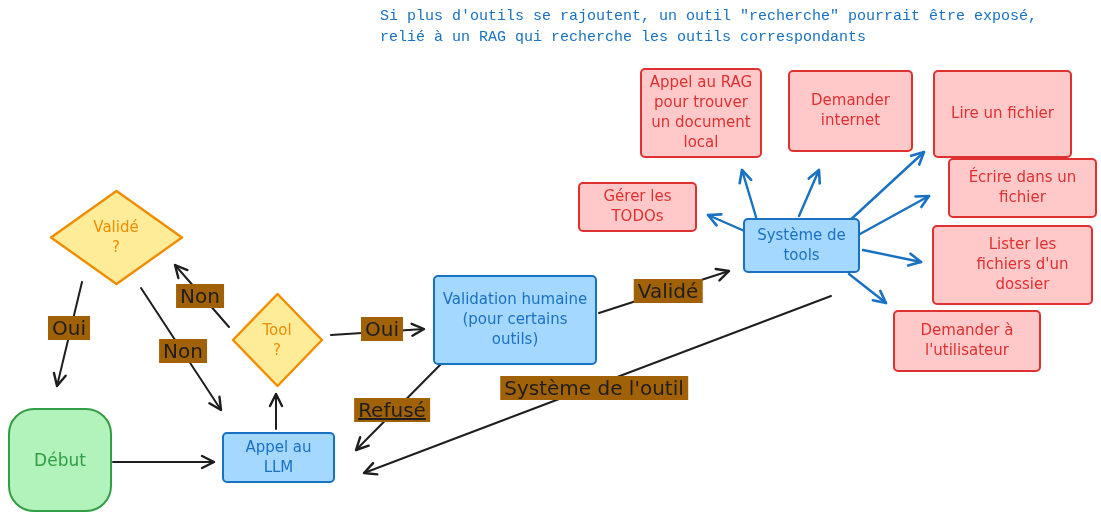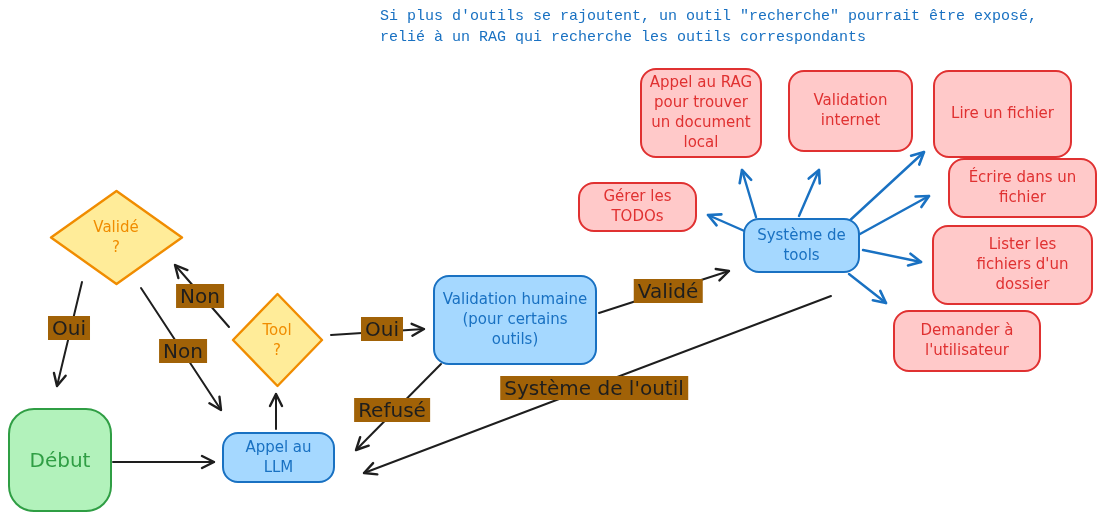--- a/index.html
+++ b/index.html
@@ -1,25 +1,25 @@
 <!DOCTYPE html>
 <html style="--ink: #1e1e1e; --red-stroke: #e03131; --red-fill: #ffc9c9; --blue-stroke: #1971c2; --blue-fill: #a5d8ff; --green-stroke: #2f9e44; --green-fill: #b2f2bb; --orange-stroke: #f08c00; --orange-fill: #ffec99;"><head>
 <meta charset="utf-8">
 <style>
   html,body{margin:0;padding:0;background:#ffffff;}
   body{font-family:"DejaVu Sans","Liberation Sans",sans-serif;}
   #canvas{position:relative;width:1101px;height:523px;background:#ffffff;overflow:hidden;}
   #arrows{position:absolute;left:0;top:0;width:1101px;height:523px;}
 
-  .node{position:absolute;box-sizing:border-box;border:2.2px solid;border-radius:16px;
+  .node{position:absolute;box-sizing:border-box;border:2.2px solid;border-radius:5px;
         display:flex;align-items:center;justify-content:center;text-align:center;
         white-space:pre-line;font-size:15px;line-height:1.32;}
   .node.red{border-color:var(--red-stroke);background:var(--red-fill);color:var(--red-stroke);}
   .node.blue{border-color:var(--blue-stroke);background:var(--blue-fill);color:var(--blue-stroke);}
-  .node.green{border-color:var(--green-stroke);background:var(--green-fill);color:var(--green-stroke);border-radius:26px;font-size:20px;}
+  .node.green{border-color:var(--green-stroke);background:var(--green-fill);color:var(--green-stroke);border-radius:26px;font-size:17px;}
 
   .diamond-label{position:absolute;transform:translate(-50%,-50%);color:var(--orange-stroke);
         text-align:center;white-space:pre-line;font-size:15px;line-height:1.35;}
 
   .edge-label{position:absolute;transform:translate(-50%,-50%);background:#a16207;
         padding:0 4px;color:var(--ink);font-size:20px;white-space:nowrap;}
 
   .annotation{position:absolute;left:380px;top:6px;color:var(--blue-stroke);
         font-size:15px;line-height:21px;white-space:pre-line;font-family:Liberation Mono, monospace;}
 
@@ -82,21 +82,21 @@
 TODOs</div>
 
   <div class="node blue" style="left:743px;top:218px;width:117px;height:55px;">Système de
 tools</div>
 
   <div class="node red" style="left:640px;top:68px;width:122px;height:90px;">Appel au RAG
 pour trouver
 un document
 local</div>
 
-  <div class="node red" style="left:788px;top:70px;width:125px;height:82px;">Validation
+  <div class="node red" style="left:788px;top:70px;width:125px;height:82px;">Demander
 internet</div>
 
   <div class="node red" style="left:933px;top:70px;width:139px;height:88px;">Lire un fichier</div>
 
   <div class="node red" style="left:948px;top:158px;width:149px;height:60px;">Écrire dans un
 fichier</div>
 
   <div class="node red" style="left:932px;top:225px;width:161px;height:80px;padding-left:20px;">Lister les
 fichiers d'un
 dossier</div>
@@ -107,16 +107,16 @@
   <div class="diamond-label" style="left:116px;top:237px;">Validé
 ?</div>
   <div class="diamond-label" style="left:277px;top:340px;">Tool
 ?</div>
 
   <div class="edge-label" style="left:69px;top:328px;">Oui</div>
   <div class="edge-label" style="left:183px;top:351px;">Non</div>
   <div class="edge-label" style="left:200px;top:296px;">Non</div>
   <div class="edge-label" style="left:382px;top:329px;">Oui</div>
   <div class="edge-label" style="left:668px;top:291px;">Validé</div>
-  <div class="edge-label" style="left:392px;top:410px;">Refusé</div>
+  <div class="edge-label" style="left:392px;top:410px;text-decoration:underline;">Refusé</div>
   <div class="edge-label" style="left:594px;top:388px;">Système de l'outil</div>
 
 </div>
 
 </body></html>

